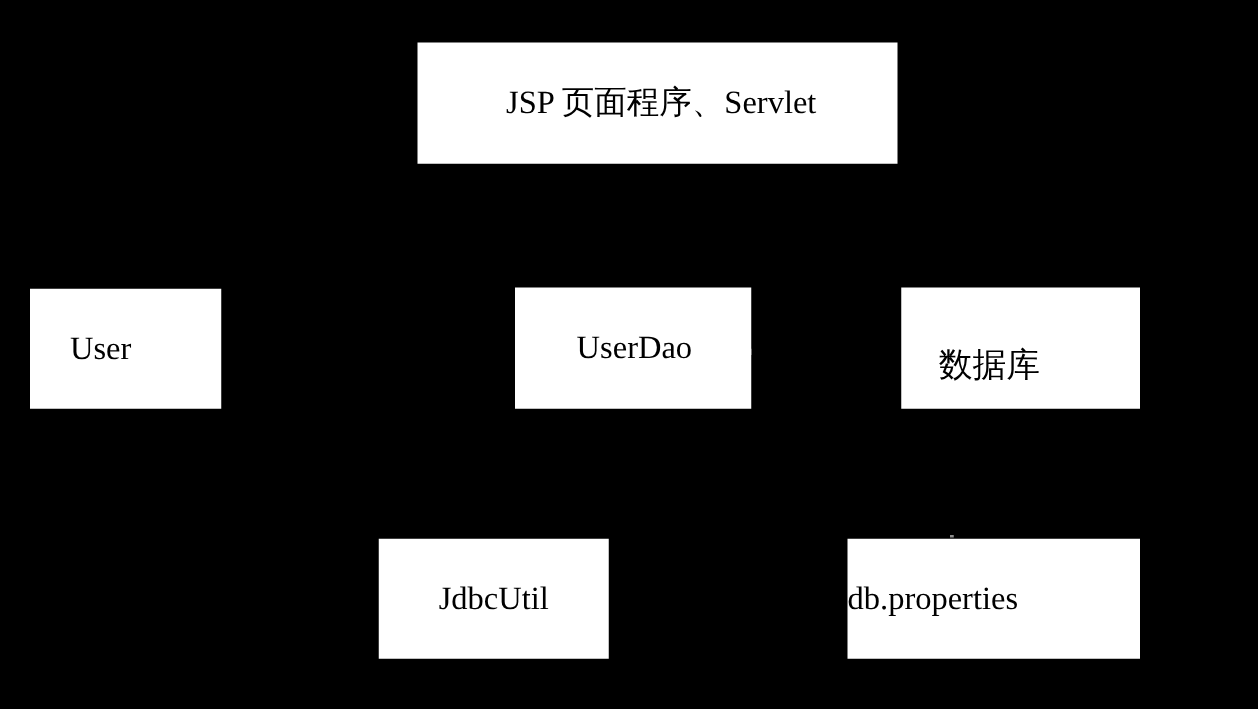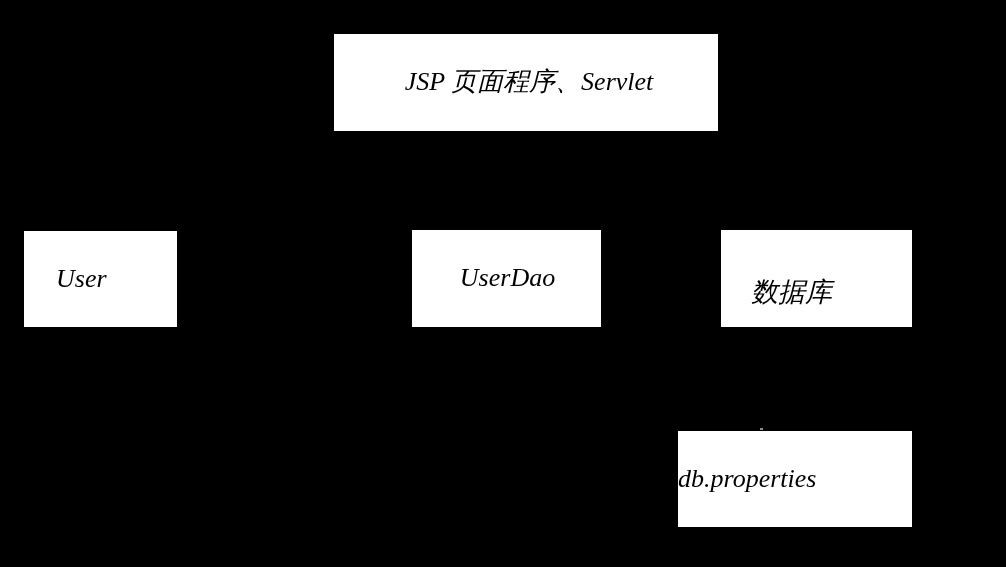--- a/index.html
+++ b/index.html
@@ -9,21 +9,20 @@
   }
   body {
     font-family: "Liberation Serif", "DejaVu Serif", serif;
   }
   #canvas {
     position: relative;
     width: 1006px;
     height: 567px;
     background: #000000;
     overflow: hidden;
-    font-style: italic;
   }
   .node {
     position: absolute;
     background: #ffffff;
     color: #000000;
     display: flex;
     align-items: center;
     box-sizing: border-box;
     line-height: 1.1;
     white-space: nowrap;
@@ -124,20 +123,23 @@
   </div>
 
   <div class="node" id="node-userdao">
     <span class="label">UserDao</span>
   </div>
 
   <div class="node" id="node-database">
     <span class="label">数据库</span>
   </div>
 
+  <div class="node" id="node-jdbcutil">
+    <span class="label">JdbcUtil</span>
+  </div>
 
   <div class="node" id="node-dbprops">
     <span class="label">db.properties</span>
   </div>
 
   <div class="speck" id="speck-userdao-right"></div>
   <div class="speck" id="speck-dbprops-top"></div>
 
 </div>
 

